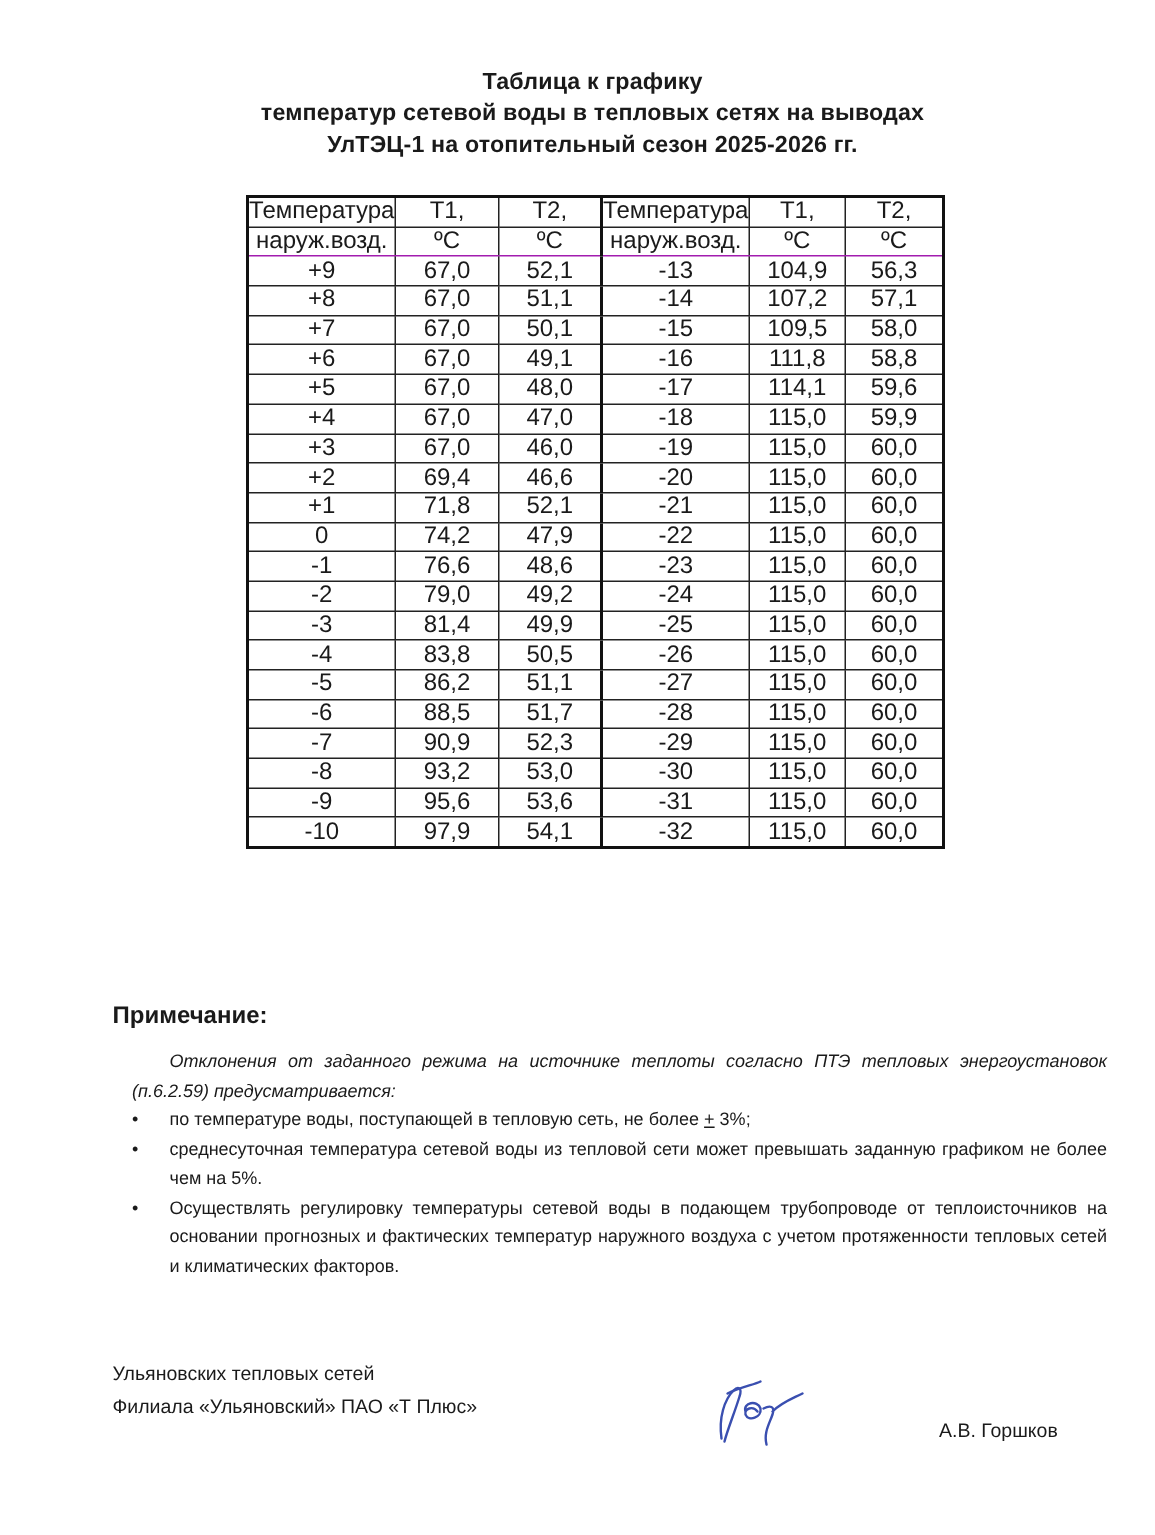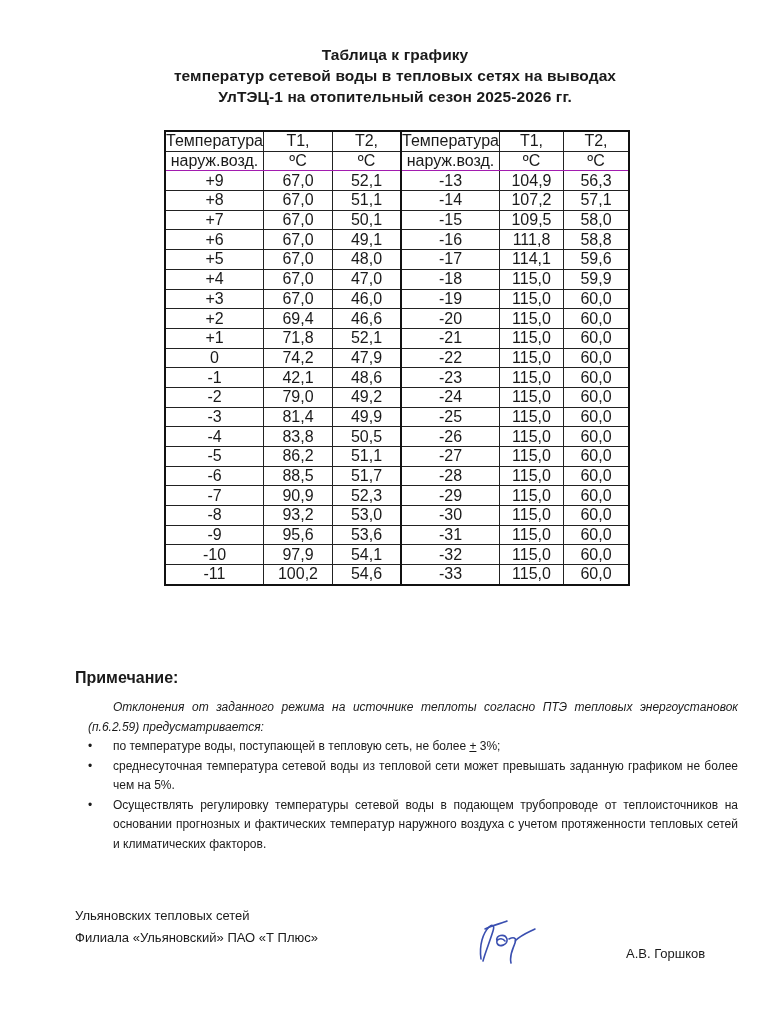--- a/index.html
+++ b/index.html
@@ -149,21 +149,21 @@
       <tr>
         <td class="c0">0</td>
         <td class="c1">74,2</td>
         <td class="c2">47,9</td>
         <td class="c3">-22</td>
         <td class="c4">115,0</td>
         <td class="c5">60,0</td>
       </tr>
       <tr>
         <td class="c0">-1</td>
-        <td class="c1">42,1</td>
+        <td class="c1">76,6</td>
         <td class="c2">48,6</td>
         <td class="c3">-23</td>
         <td class="c4">115,0</td>
         <td class="c5">60,0</td>
       </tr>
       <tr>
         <td class="c0">-2</td>
         <td class="c1">79,0</td>
         <td class="c2">49,2</td>
         <td class="c3">-24</td>
@@ -224,28 +224,20 @@
         <td class="c2">53,6</td>
         <td class="c3">-31</td>
         <td class="c4">115,0</td>
         <td class="c5">60,0</td>
       </tr>
       <tr>
         <td class="c0">-10</td>
         <td class="c1">97,9</td>
         <td class="c2">54,1</td>
         <td class="c3">-32</td>
-        <td class="c4">115,0</td>
-        <td class="c5">60,0</td>
-      </tr>
-      <tr>
-        <td class="c0">-11</td>
-        <td class="c1">100,2</td>
-        <td class="c2">54,6</td>
-        <td class="c3">-33</td>
         <td class="c4">115,0</td>
         <td class="c5">60,0</td>
       </tr>
     </tbody>
 </table>
 
 <div class="note-label">Примечание:</div>
 <div class="note">
   <div class="intro">Отклонения от заданного режима на источнике теплоты согласно ПТЭ тепловых энергоустановок (п.6.2.59) предусматривается:</div>
   <ul>

